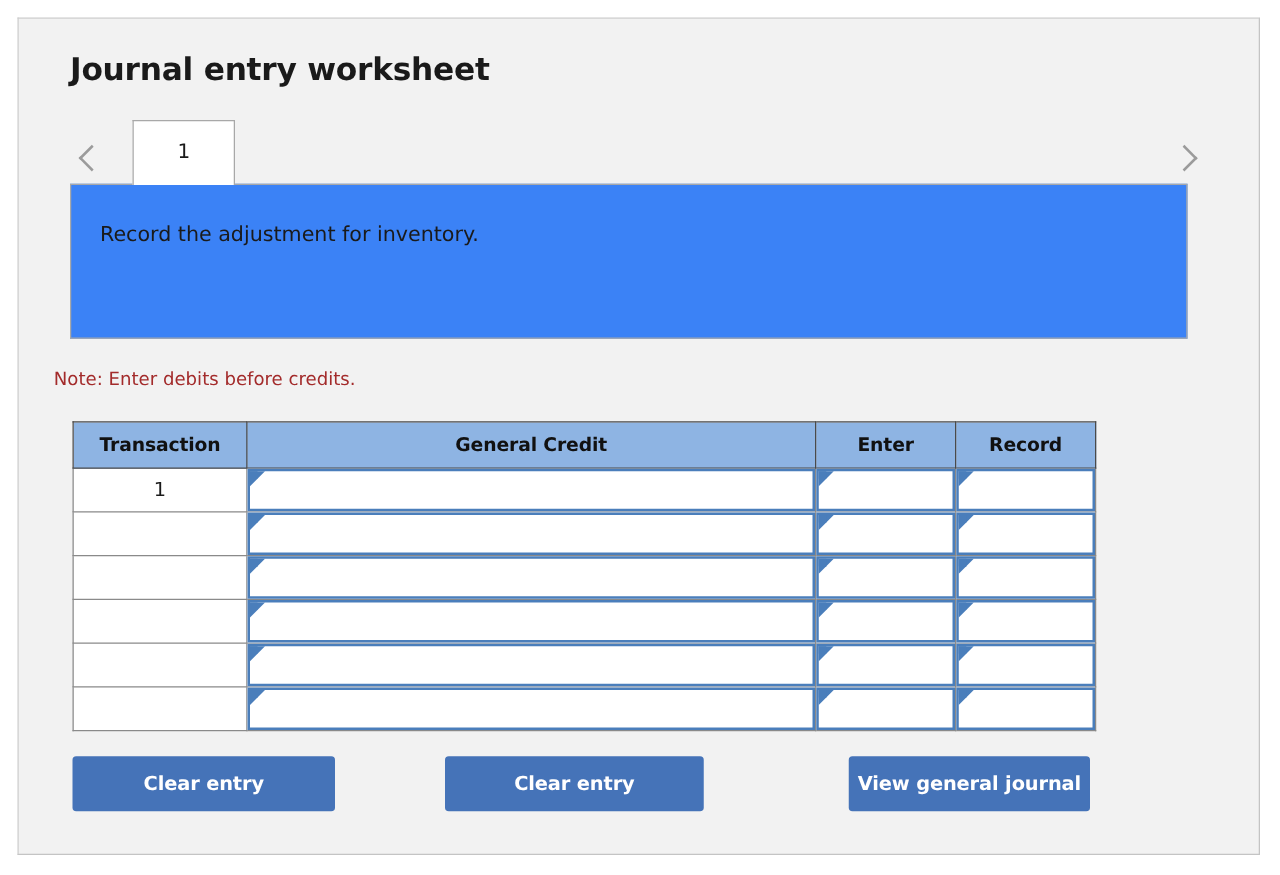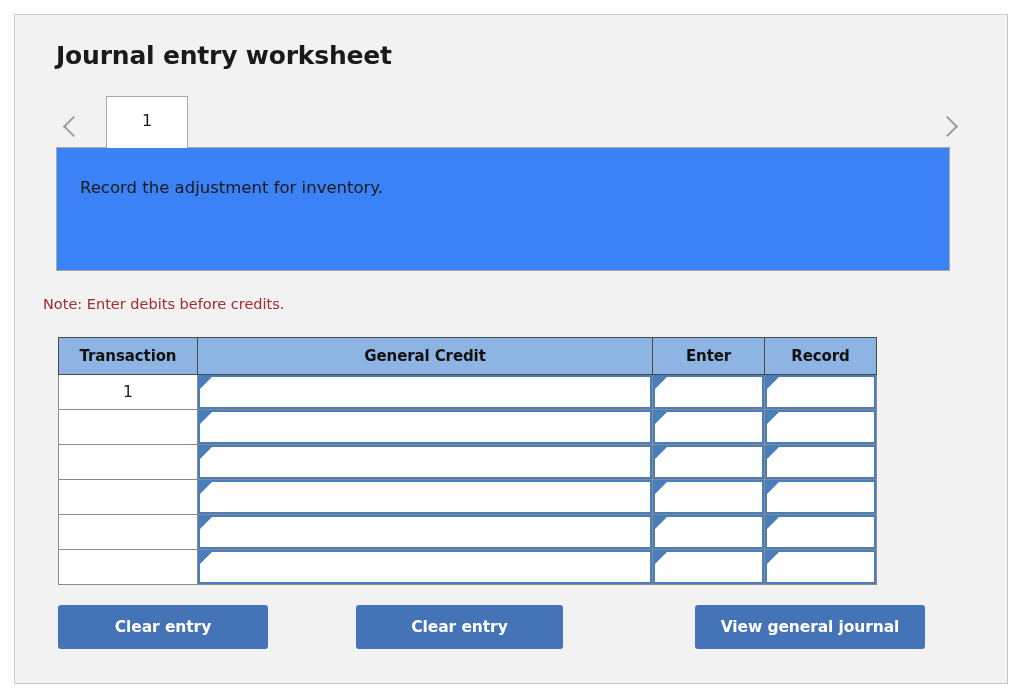--- a/index.html
+++ b/index.html
@@ -188,21 +188,21 @@
     border-radius: 3px;
     color: #ffffff;
     font-family: "DejaVu Sans", "Liberation Sans", sans-serif;
     font-size: 15.5px;
     font-weight: bold;
     letter-spacing: -0.1px;
     cursor: pointer;
   }
   #record-entry-button      { left: 43px;  top: 590px; width: 210px; }
   #clear-entry-button       { left: 309px; top: 590px; width: 207px; margin-left: 32px; }
-  #view-general-journal-button { left: 680px; top: 590px; width: 230px; }
+  #view-general-journal-button { left: 664px; top: 590px; width: 193px; }
 </style>
 </head>
 <body>
 
 <div id="worksheet-panel">
 
   <div id="page-title">Journal entry worksheet</div>
 
   <div class="tab-nav" id="prev-tab-button">
     <span class="chev left"></span>

